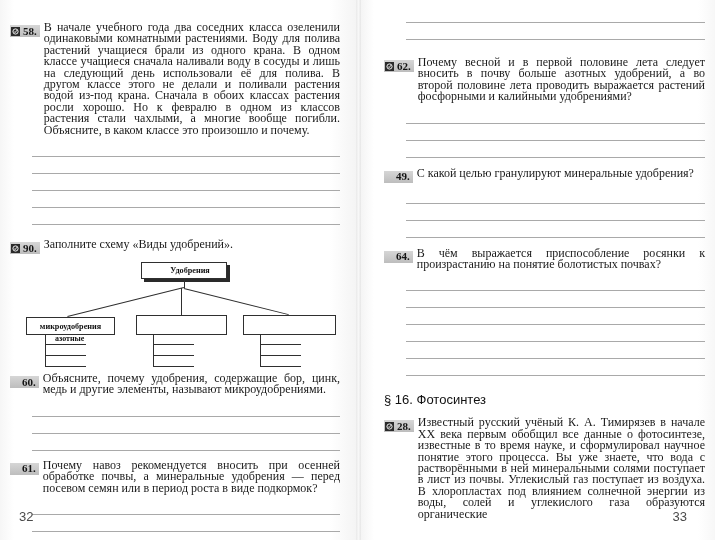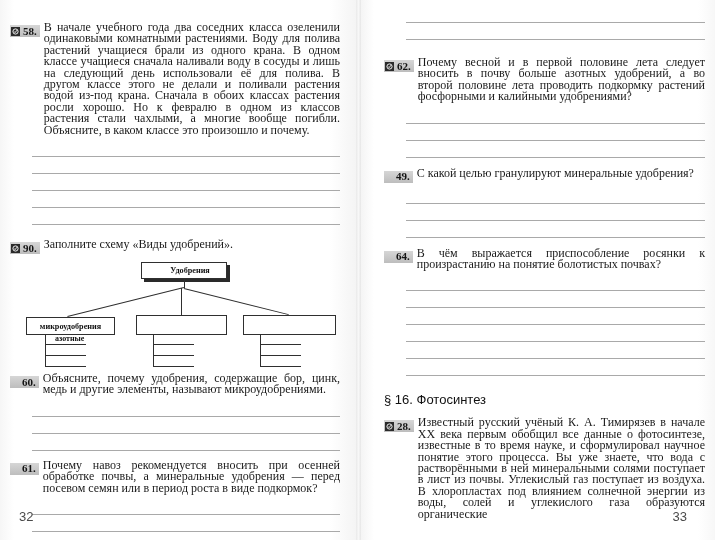--- a/index.html
+++ b/index.html
@@ -312,21 +312,21 @@
       <div class="qmarker">
         <span class="badge-icon">
           <svg width="9" height="9" viewBox="0 0 9 9">
               <rect x="0" y="0" width="9" height="9" fill="#2b2b2b"></rect>
               <circle cx="4.5" cy="4.5" r="2.6" fill="none" stroke="#ffffff" stroke-width="0.9"></circle>
               <path d="M3.1 4.5 L4.1 5.6 L6.0 3.2" fill="none" stroke="#ffffff" stroke-width="0.9"></path>
             </svg>
         </span>
         <span class="qnum">62.</span>
       </div>
-      <div class="qtext">Почему весной и в первой половине лета следует вносить в почву больше азотных удобрений, а во второй половине лета проводить подкормку растений фосфорными и калийными удобрениями?</div>
+      <div class="qtext">Почему весной и в первой половине лета следует вносить в почву больше азотных удобрений, а во второй половине лета проводить выражается растений фосфорными и калийными удобрениями?</div>
     </div>
     <div class="lines indent">
       <div class="rule-spacer"></div>
         <div class="rule"></div>
       <div class="rule-spacer"></div>
         <div class="rule"></div>
       <div class="rule-spacer"></div>
         <div class="rule"></div>
     </div>
 

